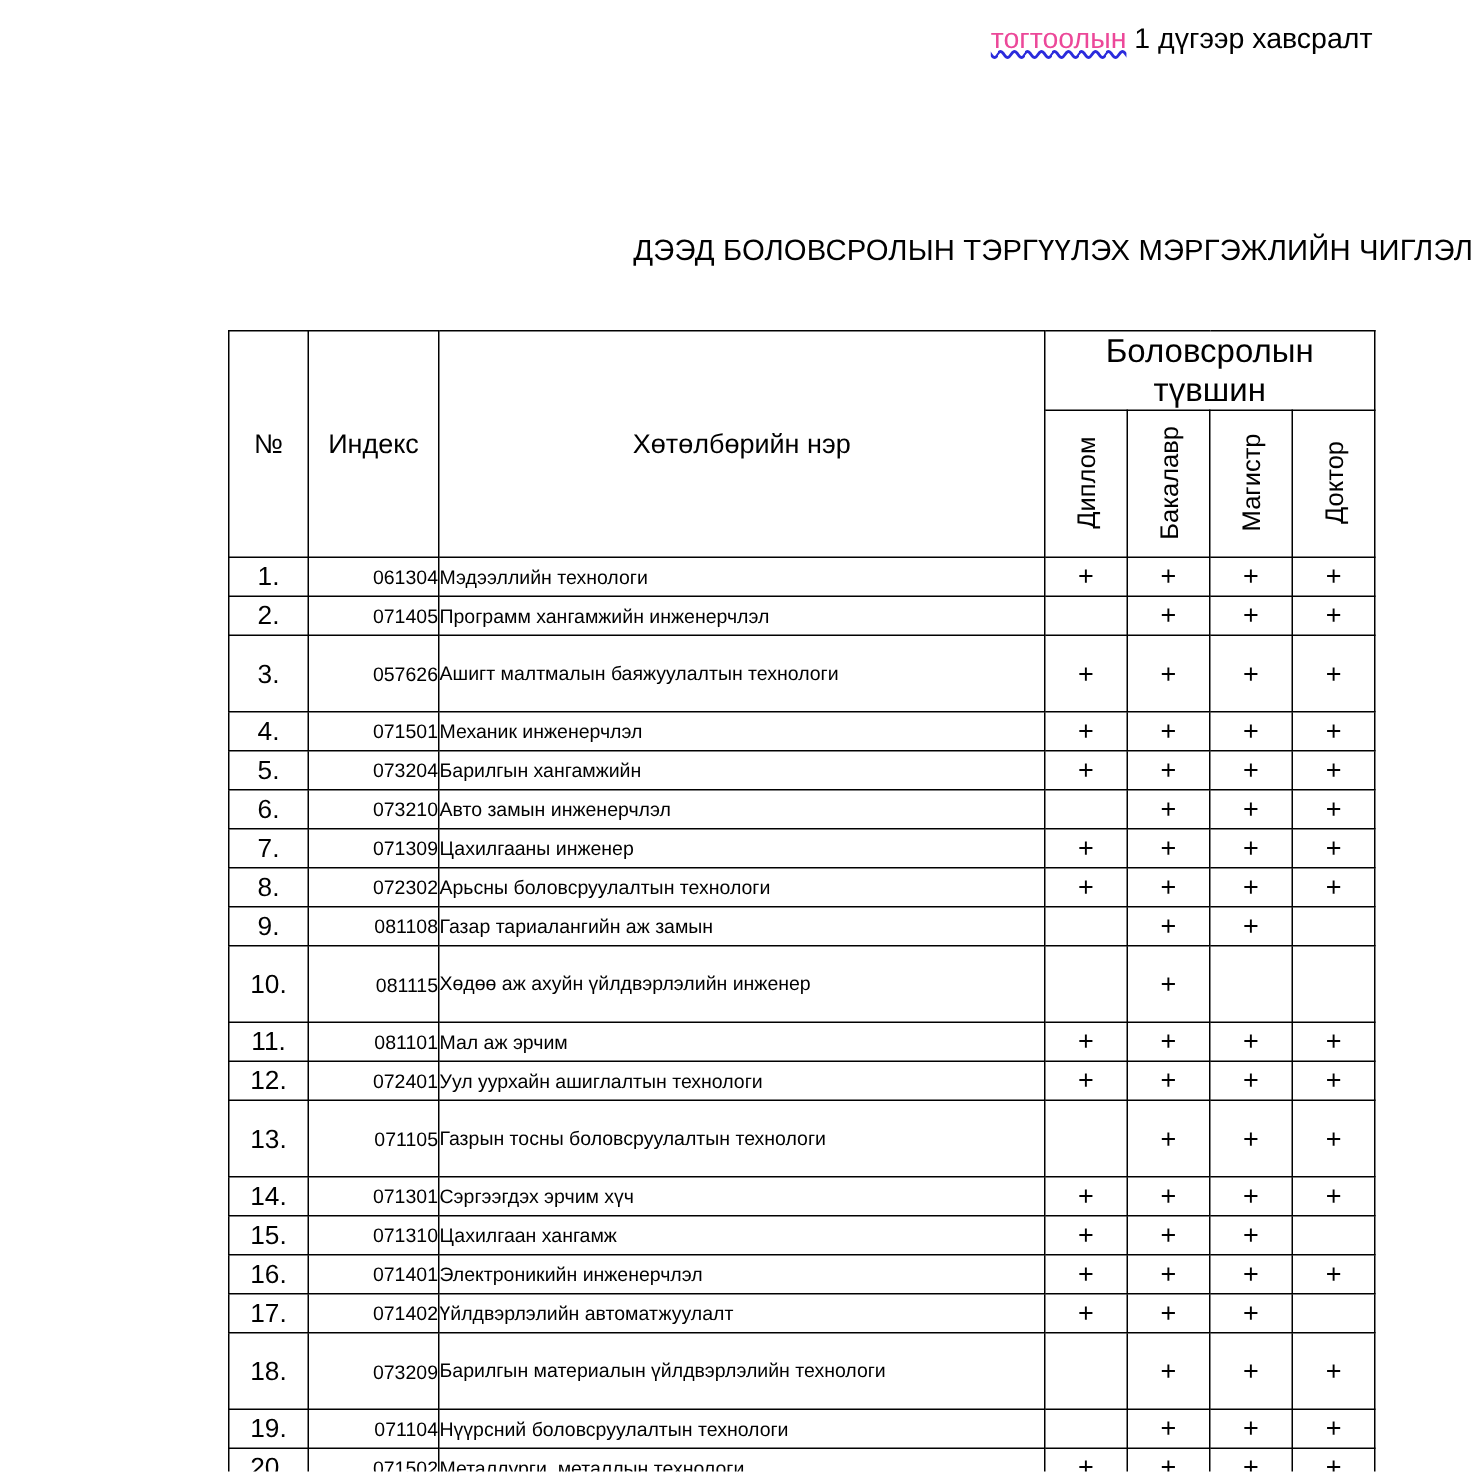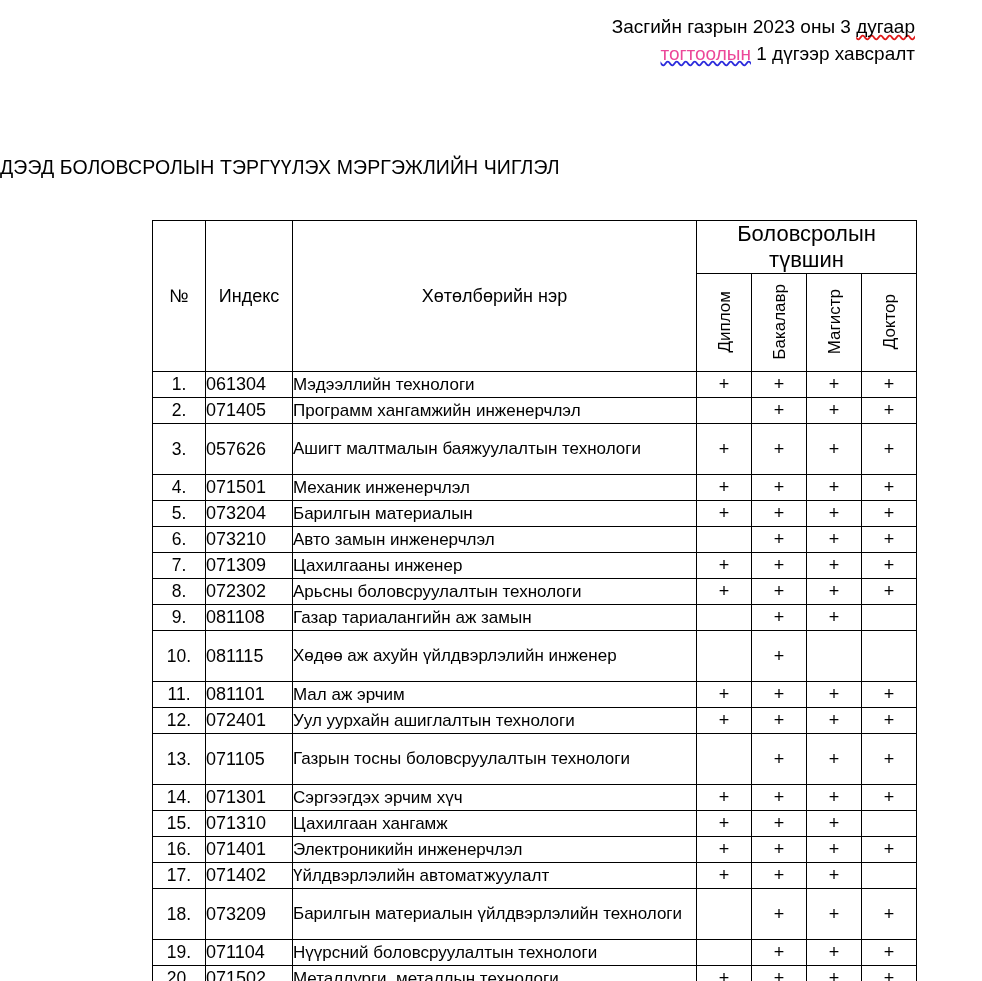--- a/index.html
+++ b/index.html
@@ -41,21 +41,21 @@
     text-underline-offset: 1px;
     margin-left: 36px;
   }
 
   
   .doc-title {
     position: absolute;
     top: 156px;
     left: 0;
     width: 982px;
-    text-align: left;
+    text-align: right;
     font-size: 19.5px;
     letter-spacing: 0.1px;
     white-space: nowrap;
   }
 
   
   .table-wrap {
     position: absolute;
     top: 220px;
     left: 152px;
@@ -103,43 +103,40 @@
     white-space: nowrap;
     display: inline-block;
     padding-bottom: 4px;
   }
 
   td.cell-num {
     text-align: center;
     font-size: 17.5px;
   }
   td.cell-idx {
-    text-align: left;
-    font-size: 18px;
+    text-align: right;
+    font-size: 13px;
   }
   td.cell-name {
     text-align: left;
     padding: 0 6px 0 7px;
     line-height: 24px;
-    font-size: 17px;
+    font-size: 13px;
   }
   td.cell-mark {
     text-align: center;
     font-size: 18px;
   }
   tr.row-1 td { height: 25px; }
   tr.row-2 td { height: 50px; }
 </style>
 </head>
 <body>
 
 <div class="doc-header">
-  <span class="hline">
-    <span>Засгийн газрын 2023 оны 3 </span><span class="sp-red">дугаар</span>
-  </span>
   <span class="hline">
     <span class="sp-blue">тогтоолын</span><span> 1 дүгээр хавсралт</span>
   </span>
 </div>
 
 <div class="doc-title">ДЭЭД БОЛОВСРОЛЫН ТЭРГҮҮЛЭХ МЭРГЭЖЛИЙН ЧИГЛЭЛ</div>
 
 <div class="table-wrap">
   <table class="grid">
     <colgroup>
@@ -198,21 +195,21 @@
           <td class="cell-idx">071501</td>
           <td class="cell-name">Механик инженерчлэл</td>
           <td class="cell-mark">+</td>
           <td class="cell-mark">+</td>
           <td class="cell-mark">+</td>
           <td class="cell-mark">+</td>
         </tr>
         <tr class="row-1">
           <td class="cell-num">5.</td>
           <td class="cell-idx">073204</td>
-          <td class="cell-name">Барилгын материалын</td>
+          <td class="cell-name">Барилгын хангамжийн</td>
           <td class="cell-mark">+</td>
           <td class="cell-mark">+</td>
           <td class="cell-mark">+</td>
           <td class="cell-mark">+</td>
         </tr>
         <tr class="row-1">
           <td class="cell-num">6.</td>
           <td class="cell-idx">073210</td>
           <td class="cell-name">Авто замын инженерчлэл</td>
           <td class="cell-mark"></td>

